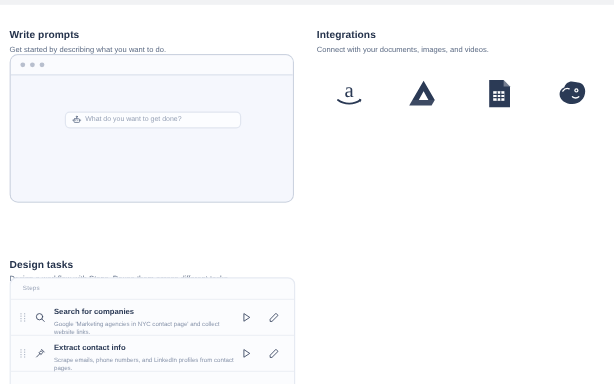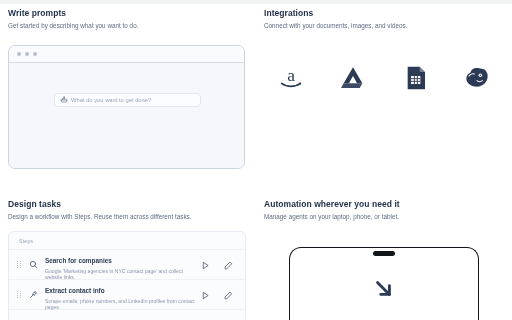--- a/index.html
+++ b/index.html
@@ -26,21 +26,21 @@
     top: 4px; left: 0;
     width: 512px;
     height: 316px;
     display: grid;
     grid-template-columns: 256px 256px;
     grid-template-rows: 191px 125px;
   }
   .cell {
     position: relative;
     box-sizing: border-box;
-    padding: 4px 10px 0 8px;
+    padding: 20px 10px 0 8px;
     overflow: hidden;
   }
   .sec-title {
     font-size: 8.5px;
     font-weight: bold;
     color: #24324b;
     margin: 0 0 4px 0;
     letter-spacing: 0.05px;
   }
   .sec-sub {
@@ -418,28 +418,14 @@
           <span>
             <svg width="9" height="9" viewBox="0 0 24 24" fill="none" stroke="#3d4a63" stroke-width="2" stroke-linecap="round" stroke-linejoin="round">
               <path d="M16.5 3.5l4 4L7 21H3v-4z"></path>
               </svg>
           </span>
         </span>
       </div>
     </div>
   </div>
 
-  <div class="cell">
-    <div class="sec-title">Automation wherever you need it</div>
-    <div class="sec-sub">Manage agents on your laptop, phone, or tablet.</div>
-
-    <div class="device">
-      <span class="notch"></span>
-      <span class="arrow-wrap">
-        <svg width="26" height="26" viewBox="0 0 24 24" fill="none" stroke="#2b3a55" stroke-width="2.6" stroke-linecap="round" stroke-linejoin="round">
-          <path d="M6 6l11 11"></path>
-            <path d="M17 9v8h-8"></path>
-        </svg>
-      </span>
-    </div>
-  </div>
 
 </div>
 
 </body></html>

